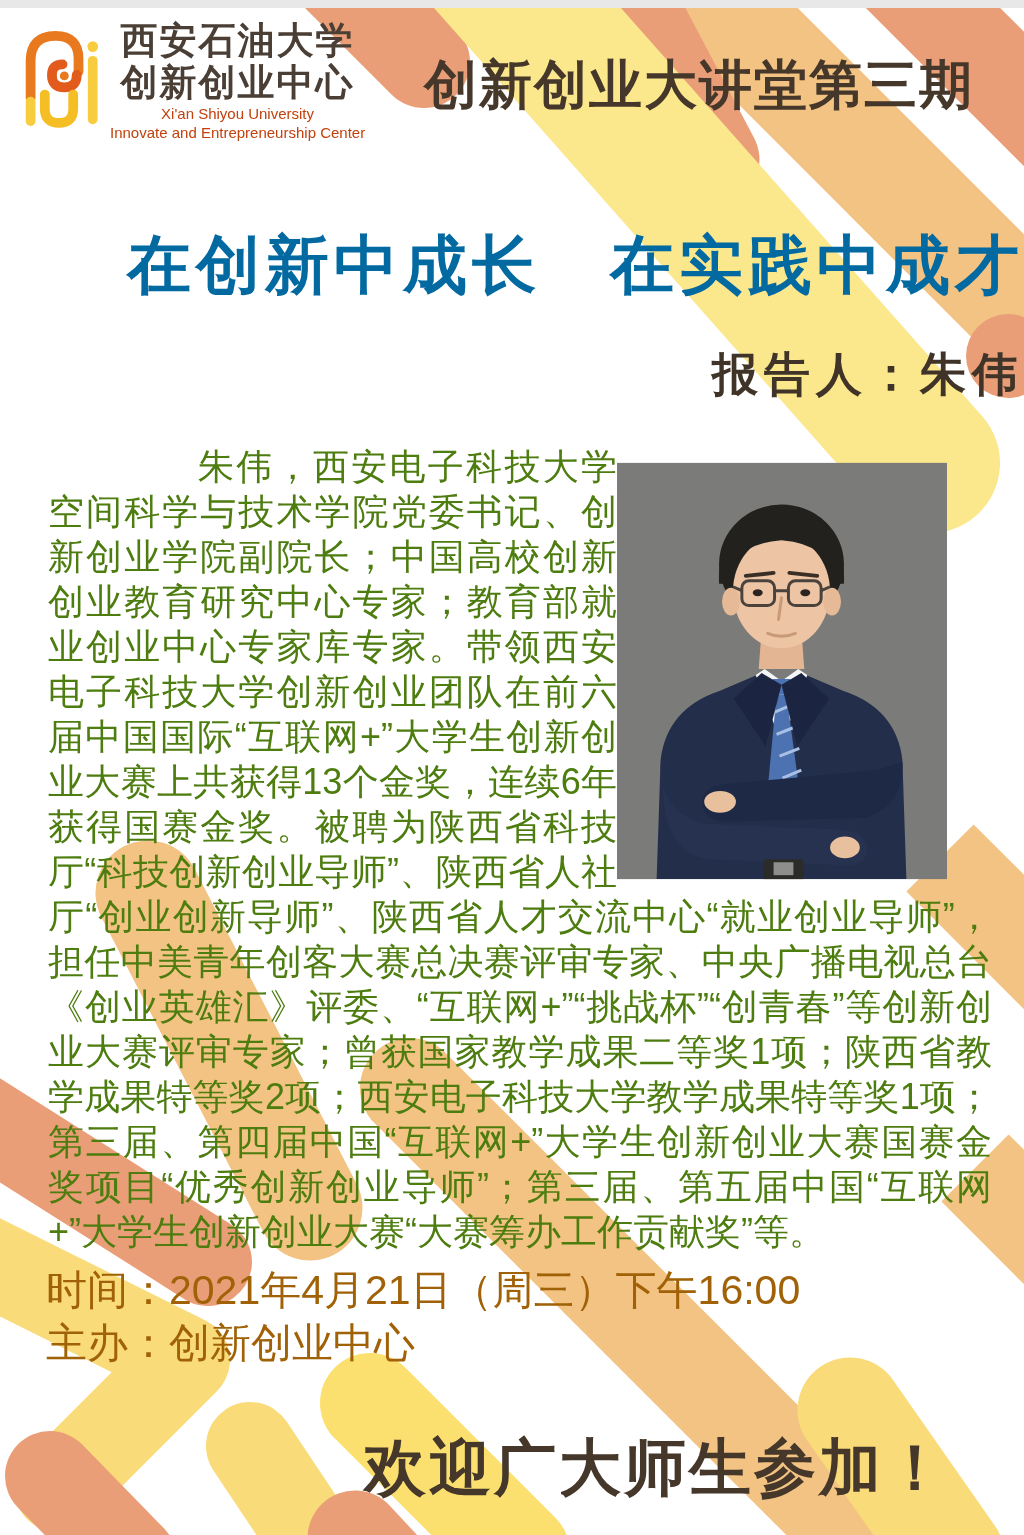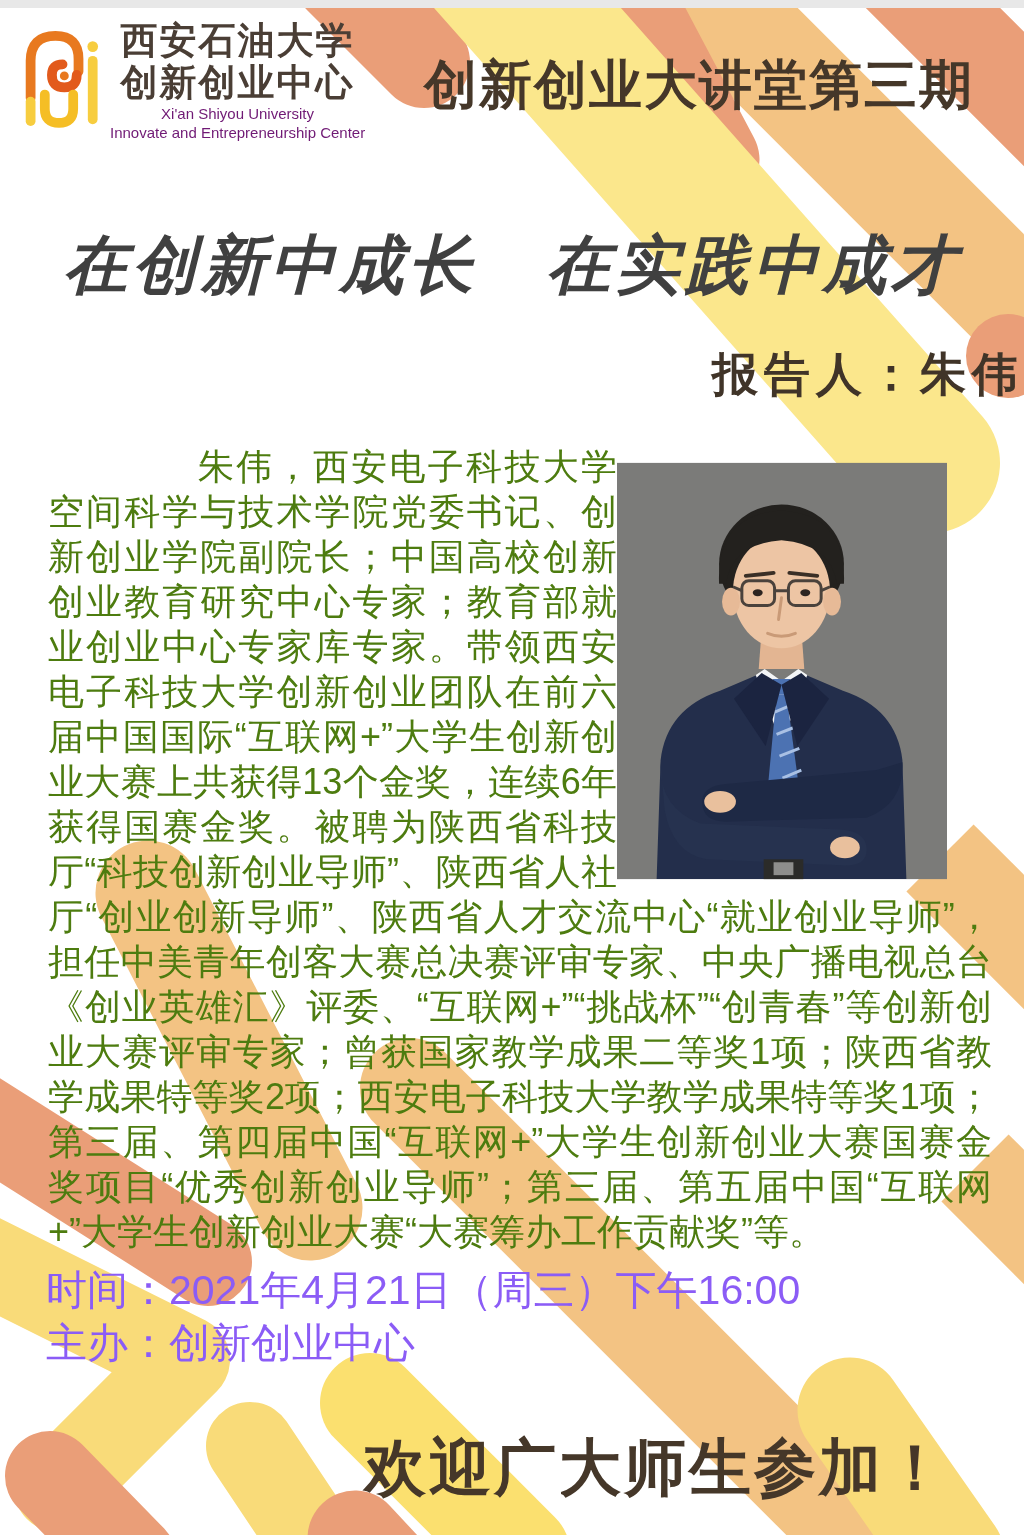--- a/index.html
+++ b/index.html
@@ -9,37 +9,37 @@
     font-family:"Liberation Sans",sans-serif;color:#3E342D;
   }
   .deco{position:absolute;left:0;top:0;width:1024px;height:1535px;z-index:0;}
   .content{position:absolute;z-index:2;}
 
   
   .logo-block{left:18px;top:12px;display:flex;align-items:flex-start;}
   .logo-mark{flex:0 0 auto;}
   .logo-text{margin-left:10px;display:flex;flex-direction:column;align-items:center;}
   .logo-cn{font-size:37px;font-weight:700;line-height:42px;letter-spacing:2px;color:#4A3E35;white-space:nowrap;}
-  .logo-en{font-size:15px;line-height:19px;color:#701a75;white-space:nowrap;}
+  .logo-en{font-size:15px;line-height:19px;color:#c2410c;white-space:nowrap;}
 
   
   .series-title{left:424px;top:42px;font-size:53px;font-weight:700;letter-spacing:2px;color:#453729;white-space:nowrap;}
 
   
-  .main-title{left:0;top:214px;width:1024px;text-align:center;font-size:64px;font-weight:700;letter-spacing:5px;color:#404040;white-space:nowrap;font-style:italic;}
+  .main-title{left:0;top:214px;width:1024px;text-align:right;font-size:64px;font-weight:700;letter-spacing:5px;color:#0369a1;white-space:nowrap;}
   .speaker{left:0;top:336px;width:1024px;text-align:right;font-size:46px;font-weight:700;letter-spacing:6px;color:#403428;white-space:nowrap;}
 
   
   .bio{left:48px;top:436px;width:944px;font-size:36px;line-height:45px;
        text-align:justify;color:#4d7c0f;text-indent:150px;z-index:2;}
   .photo-float{float:right;width:375px;height:445px;text-indent:0;}
   .portrait{display:block;margin-top:17px;}
 
   
-  .details{left:46px;top:1256px;font-size:41px;line-height:53px;color:#8b5cf6;white-space:nowrap;}
+  .details{left:46px;top:1256px;font-size:41px;line-height:53px;color:#a16207;white-space:nowrap;}
 
   
   .closing{left:364px;top:1418px;font-size:62px;font-weight:700;letter-spacing:3px;color:#453729;white-space:nowrap;}
 </style>
 </head>
 <body>
 
 <div class="poster">
 
   <svg class="deco" viewBox="0 0 1024 1535" xmlns="http://www.w3.org/2000/svg" aria-hidden="true">

